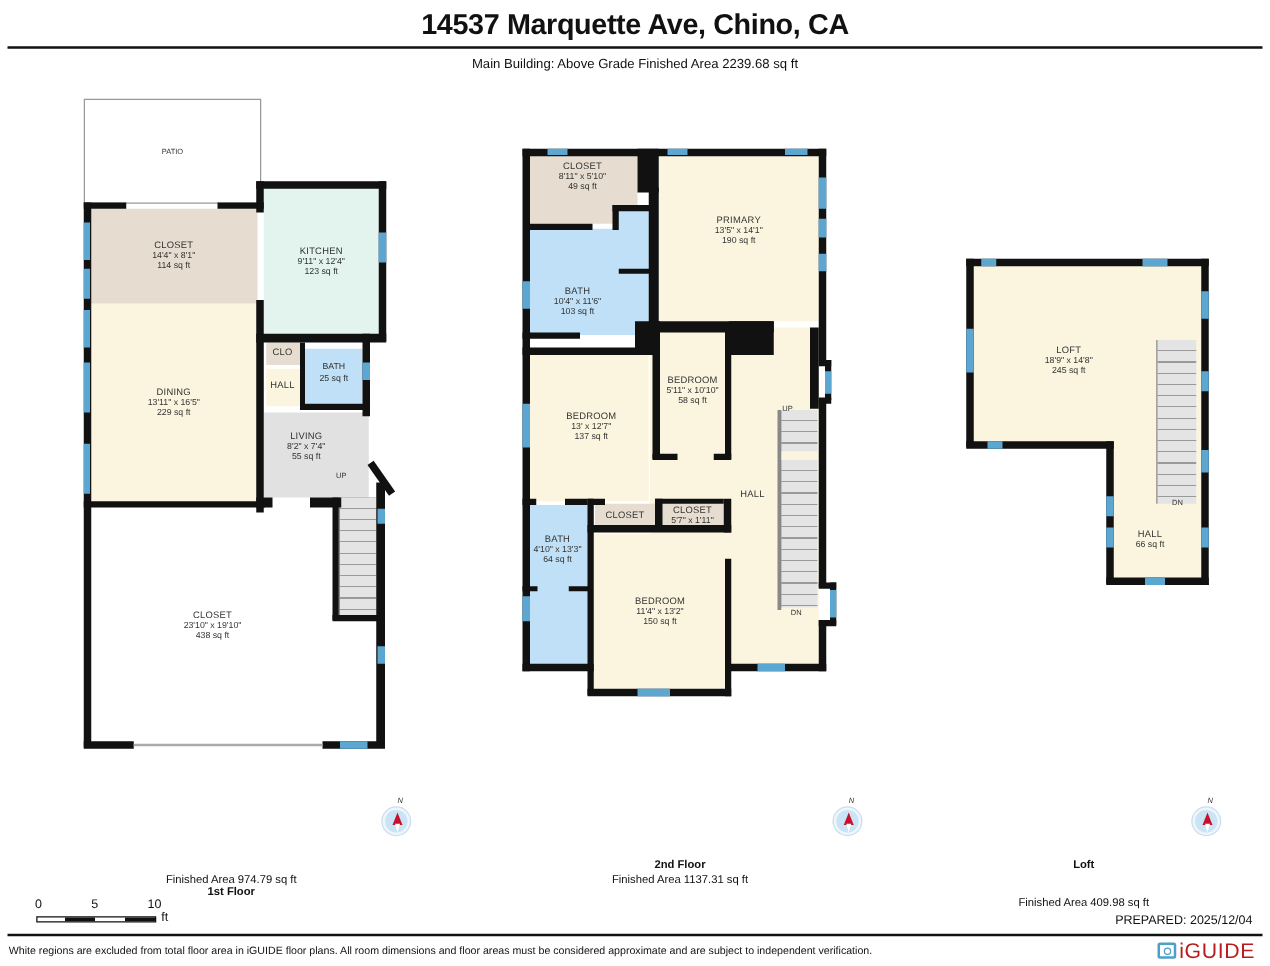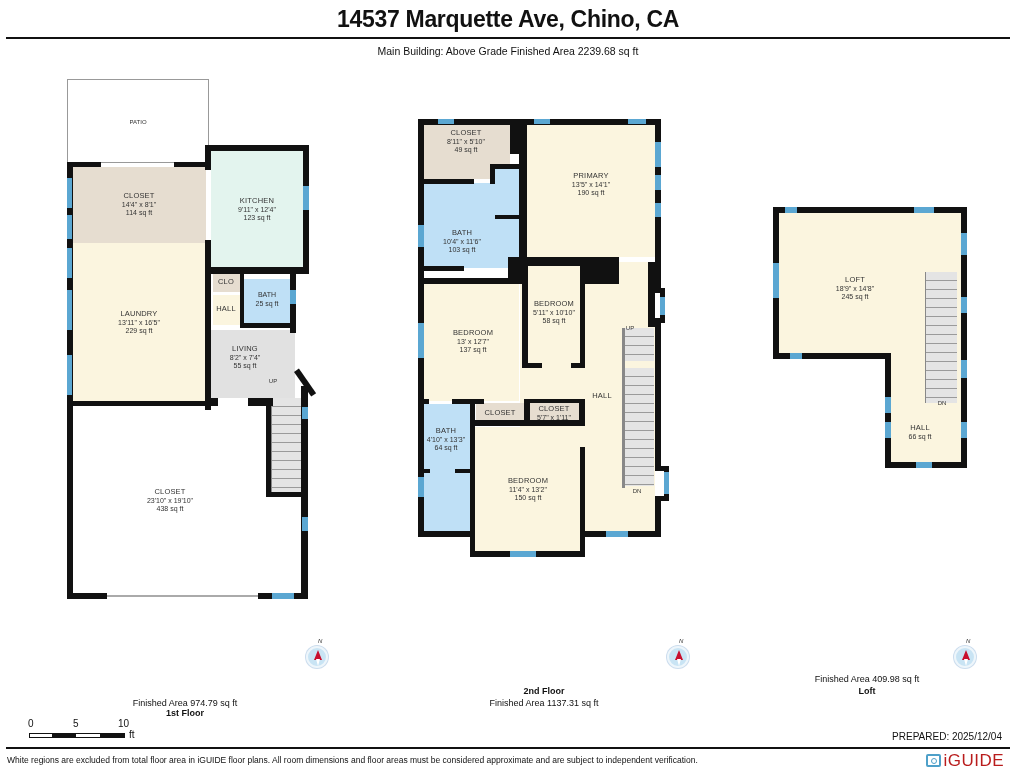--- a/index.html
+++ b/index.html
@@ -106,21 +106,21 @@
     <div class="n">CLOSET</div>
     <div>14'4" x 8'1"</div>
     <div>114 sq ft</div>
   </div>
   <div class="lbl" style="left:257px;top:210px;">
     <div class="n">KITCHEN</div>
     <div>9'11" x 12'4"</div>
     <div>123 sq ft</div>
   </div>
   <div class="lbl" style="left:139px;top:323px;">
-    <div class="n">LAUNDRY</div>
+    <div class="n">DINING</div>
     <div>13'11" x 16'5"</div>
     <div>229 sq ft</div>
   </div>
   <div class="lbl" style="left:226px;top:282px;">
       <div class="n">CLO</div>
     </div>
   <div class="lbl" style="left:226px;top:309px;">
       <div class="n">HALL</div>
     </div>
   <div class="lbl" style="left:267px;top:299px;">
@@ -314,21 +314,21 @@
 <div class="compass" style="left:954px;top:646px;">
     <div class="needle"></div>
     <div class="tail"></div>
   </div>
 
 <div class="floor-name" style="left:185px;top:708px;text-align:right;">1st Floor</div>
 <div class="floor-area" style="left:185px;top:698px;">Finished Area 974.79 sq ft</div>
 <div class="floor-name" style="left:544px;top:686px;">2nd Floor</div>
 <div class="floor-area" style="left:544px;top:698px;">Finished Area 1137.31 sq ft</div>
 <div class="floor-name" style="left:867px;top:686px;">Loft</div>
-<div class="floor-area" style="left:867px;top:674px;">Finished Area 409.98 sq ft</div>
+<div class="floor-area" style="left:867px;top:717px;">Finished Area 409.98 sq ft</div>
 
 <div>
   <div class="scale-nums" style="left:28px;top:718px;">0</div>
   <div class="scale-nums" style="left:73px;top:718px;">5</div>
   <div class="scale-nums" style="left:118px;top:718px;">10</div>
   <div class="scale-bar" style="left:29px;top:733px;width:96px;">
     <div class="seg" style="left:22px;width:24px;background:#111;"></div>
     <div class="seg" style="left:70px;width:24px;background:#111;"></div>
   </div>
   <div class="scale-nums" style="left:129px;top:729px;">ft</div>

